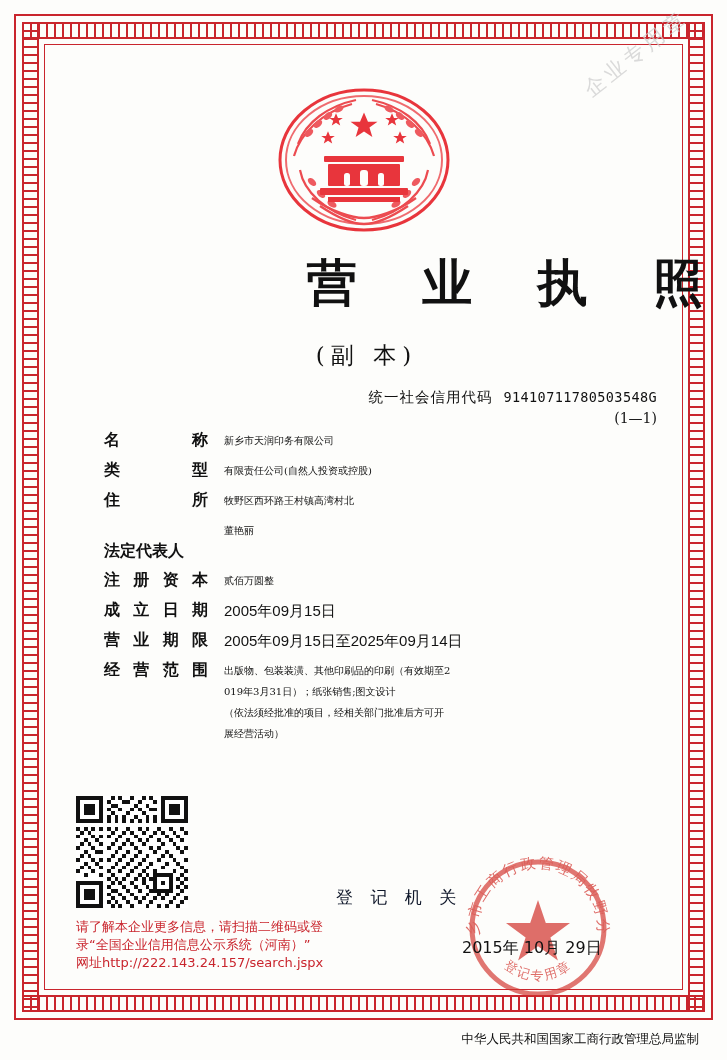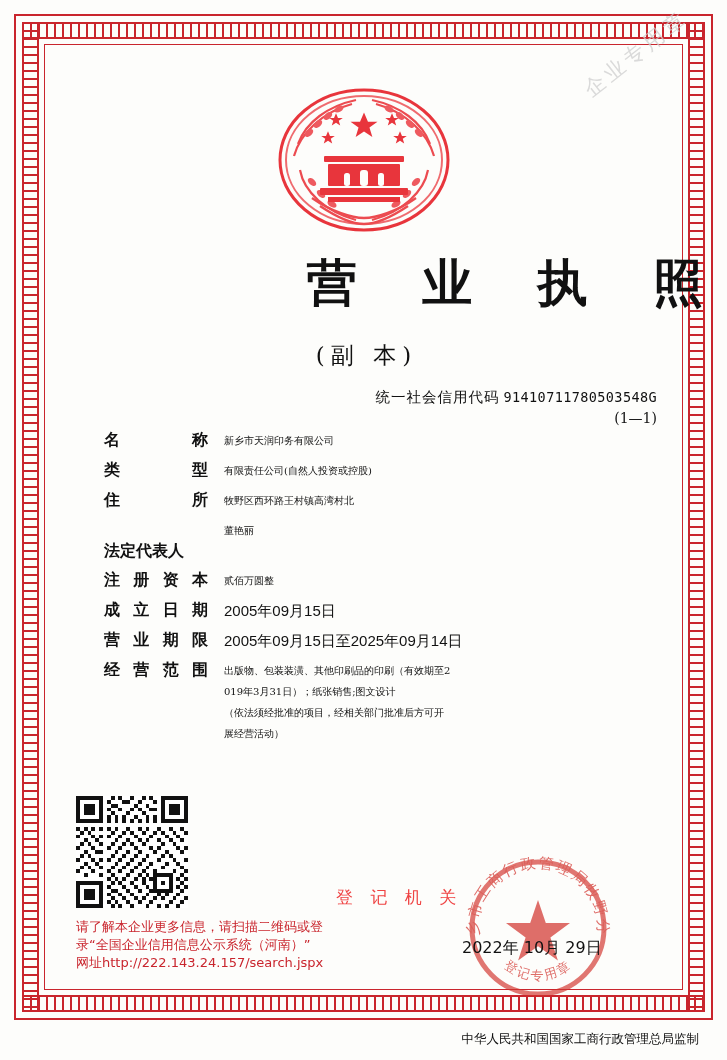--- a/index.html
+++ b/index.html
@@ -114,21 +114,21 @@
     white-space: nowrap;
   }
   .code-label {
     font-family: "DejaVu Serif", "Liberation Serif", serif;
     letter-spacing: 1px;
   }
   .code-value {
     font-family: "DejaVu Sans Mono", "Liberation Mono", monospace;
     font-size: 13.5px;
     letter-spacing: 0.4px;
-    margin-left: 4px;
+    margin-left: 11px;
   }
   .page-no {
     position: absolute;
     top: 410px;
     right: 70px;
     font-family: "DejaVu Serif", "Liberation Serif", serif;
     font-size: 14px;
     color: #111;
   }
 
@@ -196,21 +196,21 @@
   .note div { white-space: nowrap; }
 
   
   .authority {
     position: absolute;
     left: 336px;
     top: 886px;
     font-family: "DejaVu Serif", "Liberation Serif", serif;
     font-size: 17px;
     letter-spacing: 6px;
-    color: #ef4444;
+    color: #0f172a;
   }
   .issue-date {
     position: absolute;
     left: 462px;
     top: 938px;
     font-family: "DejaVu Serif", "Liberation Serif", serif;
     font-size: 16px;
     color: #111;
     white-space: nowrap;
   }
@@ -709,21 +709,21 @@
       <g fill="#d2322c" opacity="0.9" font-family="DejaVu Serif, Liberation Serif, serif" font-size="13" letter-spacing="2">
         <text>
           <textPath href="#sealArcBottom" startOffset="50%" text-anchor="middle">登记专用章</textPath>
         </text>
       </g>
       <polygon points="86,58 93.8,81.1 118,81.1 98.4,95.4 105.9,118.6 86,104.2 66.1,118.6 73.6,95.4 54,81.1 78.2,81.1" fill="#d2322c" opacity="0.9"></polygon>
     </svg>
   </div>
 
   <div class="issue-date">
-    <span class="num">2022</span><span>年</span>
+    <span class="num">2015</span><span>年</span>
     <span class="num">10</span><span>月</span>
     <span class="num">29</span><span>日</span>
   </div>
 
   <div class="footer">
     <div class="footer-right">中华人民共和国国家工商行政管理总局监制</div>
   </div>
 
 </div>
 

